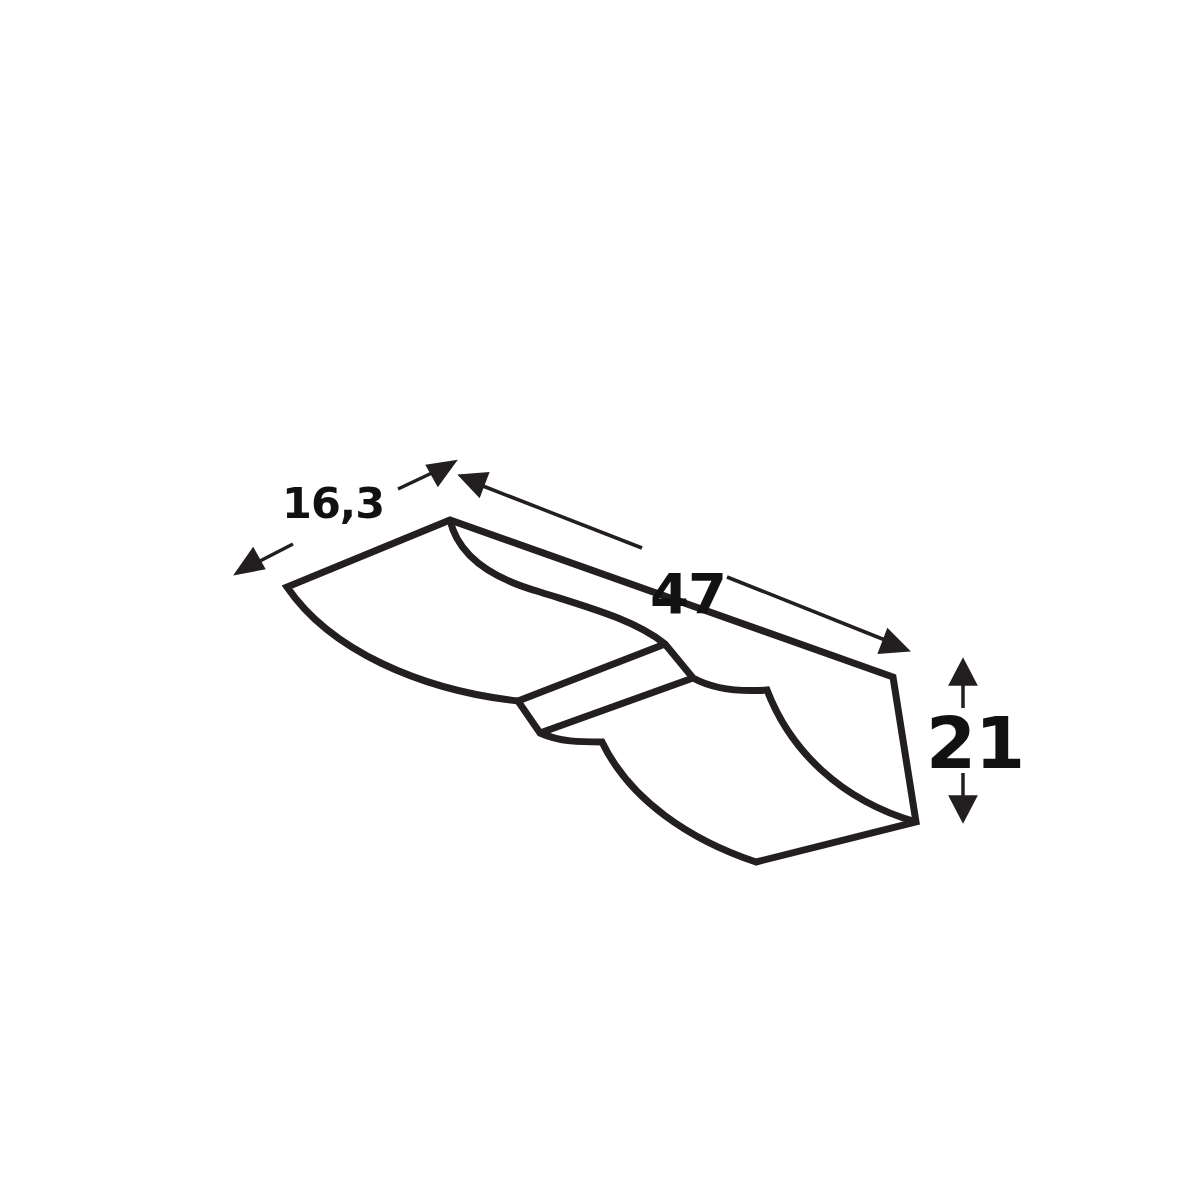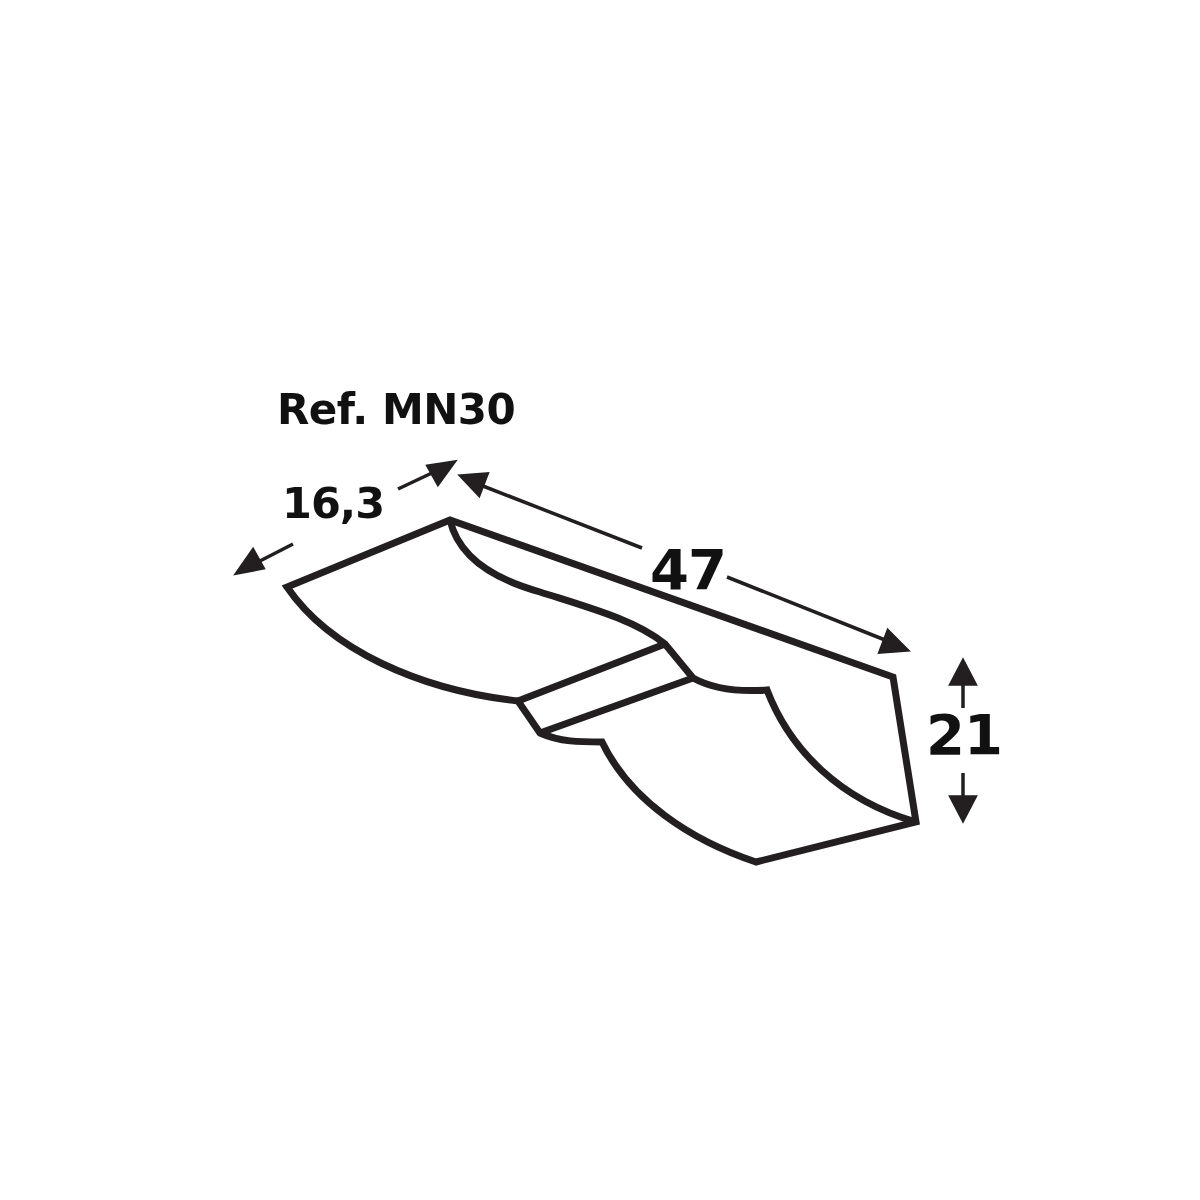--- a/index.html
+++ b/index.html
@@ -8,22 +8,22 @@
     .lbl {
       position: absolute;
       font-family: "DejaVu Sans", sans-serif;
       font-weight: bold;
       color: #111111;
       white-space: nowrap;
       line-height: 1;
     }
     .ref { left: 277px; top: 389px; font-size: 42px; letter-spacing: -0.5px; }
     .dim-w { left: 282px; top: 482px; font-size: 43px; letter-spacing: -1px; }
-    .dim-l { left: 650px; top: 542px; font-size: 56px; letter-spacing: -1px; }
-    .dim-h { left: 926px; top: 707px; font-size: 56px; letter-spacing: -1px; }
+    .dim-l { left: 650px; top: 566px; font-size: 56px; letter-spacing: -1px; }
+    .dim-h { left: 926px; top: 707px; font-size: 72px; letter-spacing: -1px; }
   </style>
 </head>
 <body>
 
 <div id="canvas">
   <svg width="1200" height="1200" viewBox="0 0 1200 1200">
     <defs>
       <marker id="ah" viewBox="0 0 10 10" refX="9" refY="5" markerWidth="9" markerHeight="9" orient="auto-start-reverse" markerUnits="userSpaceOnUse">
       </marker>
     </defs>
@@ -50,17 +50,16 @@
       <line x1="727" y1="577" x2="885" y2="640"></line>
       <polygon points="907,650 880,652 888,631"></polygon>
 
       <line x1="963" y1="680" x2="963" y2="708"></line>
       <polygon points="963,661 951,684 975,684"></polygon>
       <line x1="963" y1="773" x2="963" y2="800"></line>
       <polygon points="963,820 951,797 975,797"></polygon>
     </g>
   </svg>
 
-  <div class="lbl ref">Ref. MN30</div>
   <div class="lbl dim-w">16,3</div>
   <div class="lbl dim-l">47</div>
   <div class="lbl dim-h">21</div>
 </div>
 
 </body></html>

